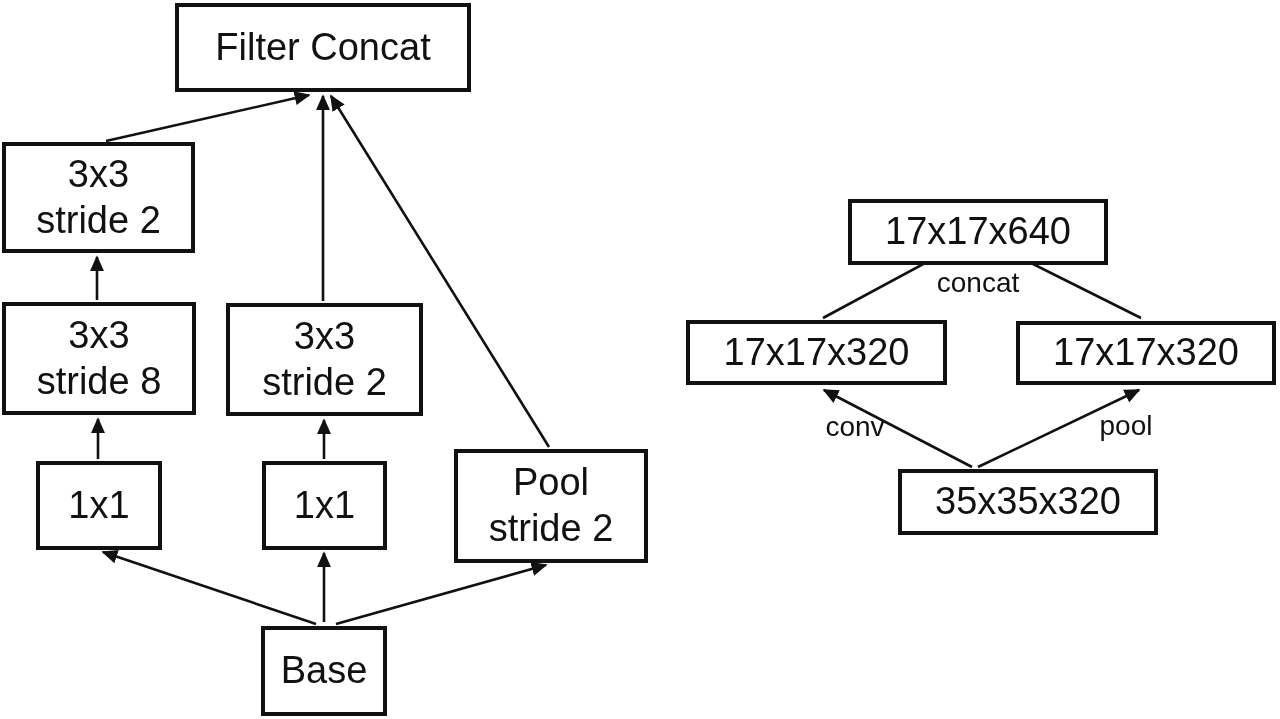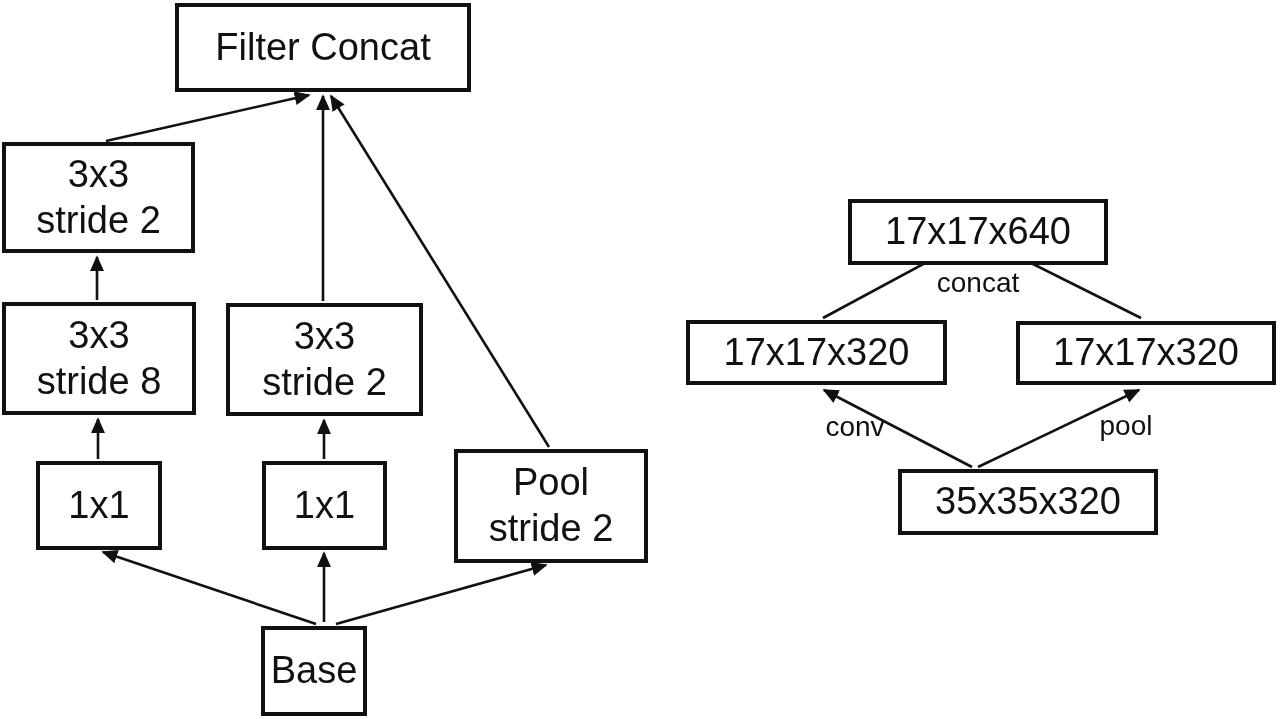--- a/index.html
+++ b/index.html
@@ -94,21 +94,21 @@
 
   <div class="node" style="left:262px; top:461px; width:125px; height:89px;">
     <span>1x1</span>
   </div>
 
   <div class="node" style="left:454px; top:449px; width:194px; height:114px;">
     <span>Pool</span>
     <span>stride 2</span>
   </div>
 
-  <div class="node" style="left:261px; top:626px; width:106px; height:90px;">
+  <div class="node" style="left:261px; top:626px; width:126px; height:90px;">
     <span>Base</span>
   </div>
 
   <div class="node" style="left:848px; top:171px; width:260px; height:66px;margin-top:28px;">
     <span>17x17x640</span>
   </div>
 
   <div class="node" style="left:686px; top:320px; width:261px; height:65px;">
     <span>17x17x320</span>
   </div>

